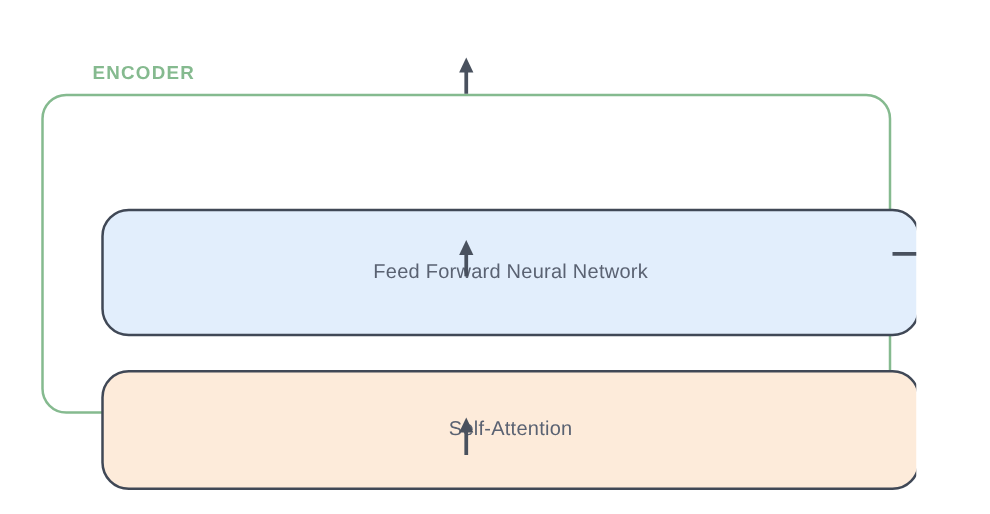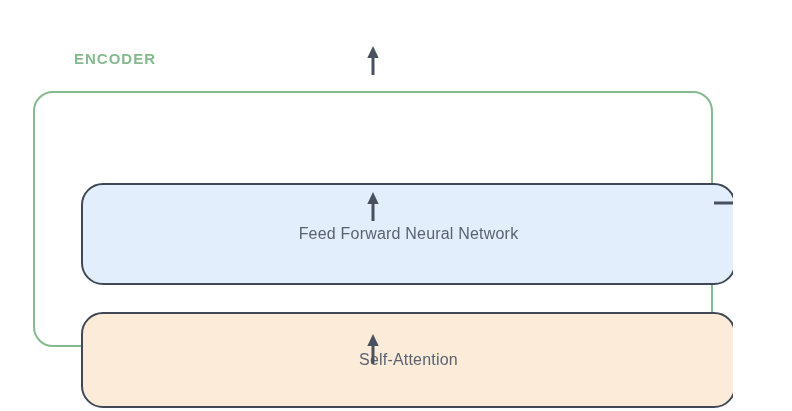--- a/index.html
+++ b/index.html
@@ -35,21 +35,20 @@
   }
   .encoder-box {
     position: absolute;
     left: 33px;
     top: 75px;
     width: 680px;
     height: 256px;
     border: 2px solid var(--encoder-border);
     border-radius: 20px;
     background: transparent;
-    margin-top: 16px;
   }
   .block {
     position: absolute;
     left: 46px;
     width: 655px;
     border: 2.5px solid var(--block-border);
     border-radius: 22px;
     display: flex;
     align-items: center;
     justify-content: center;

